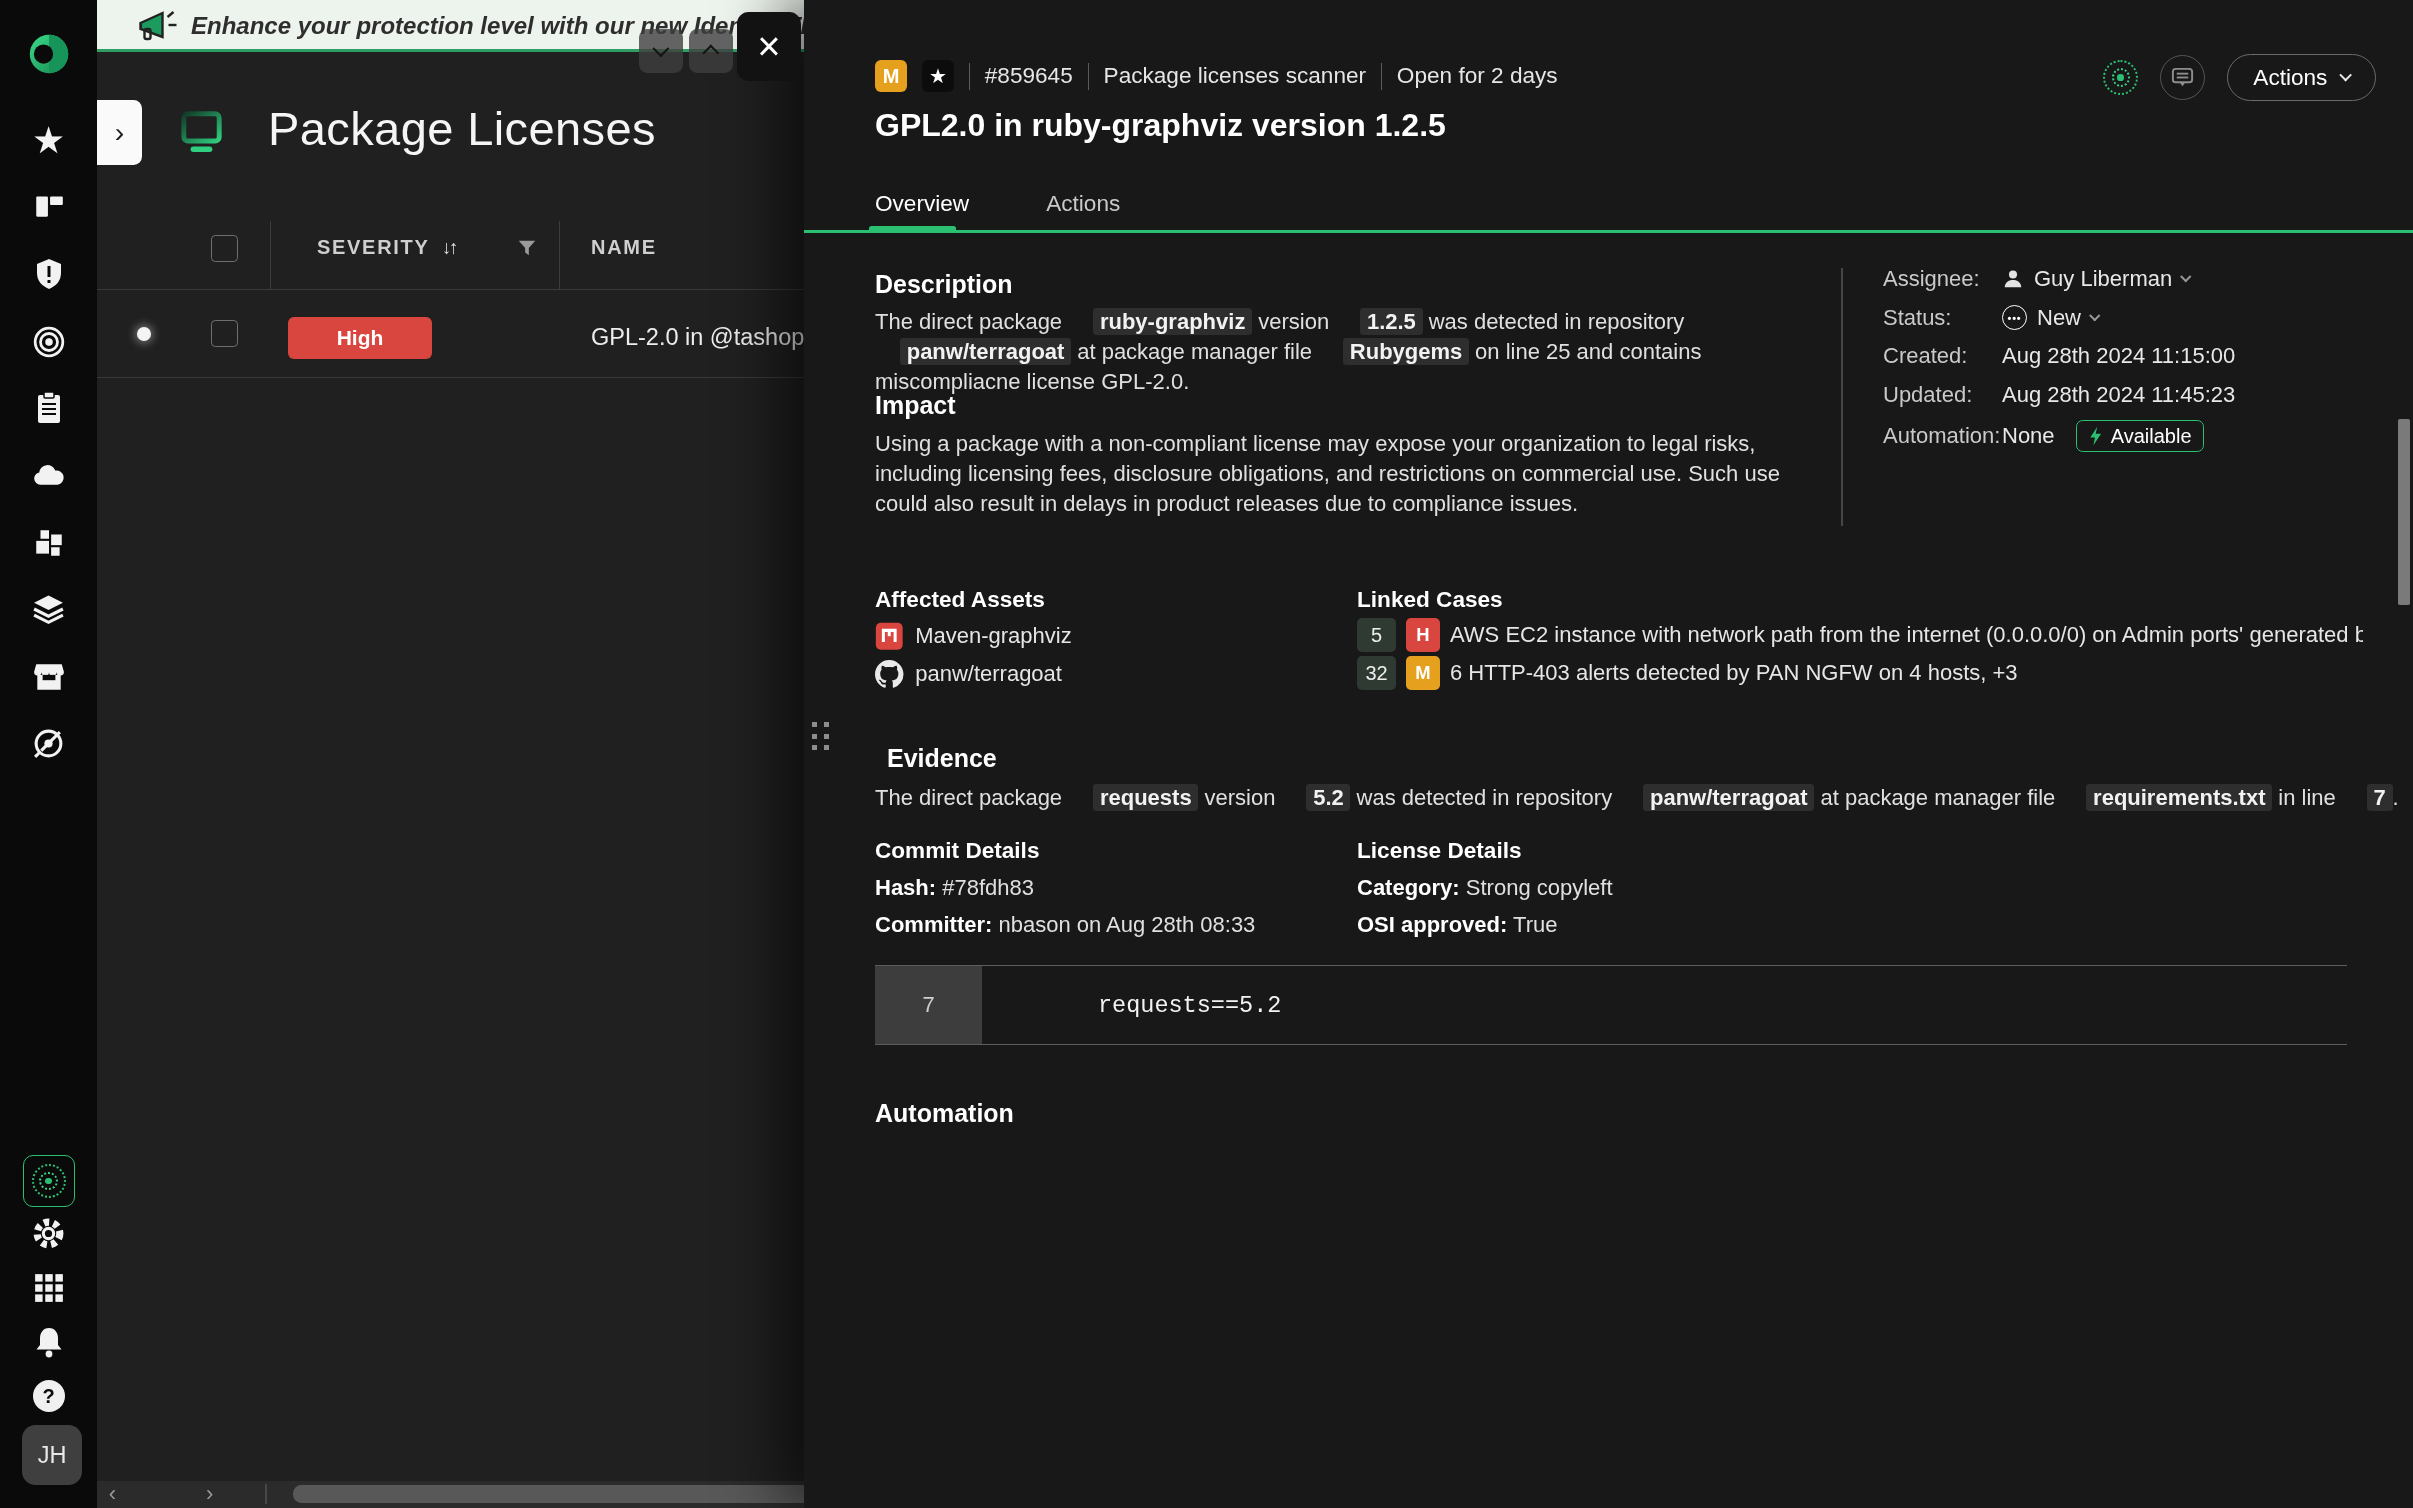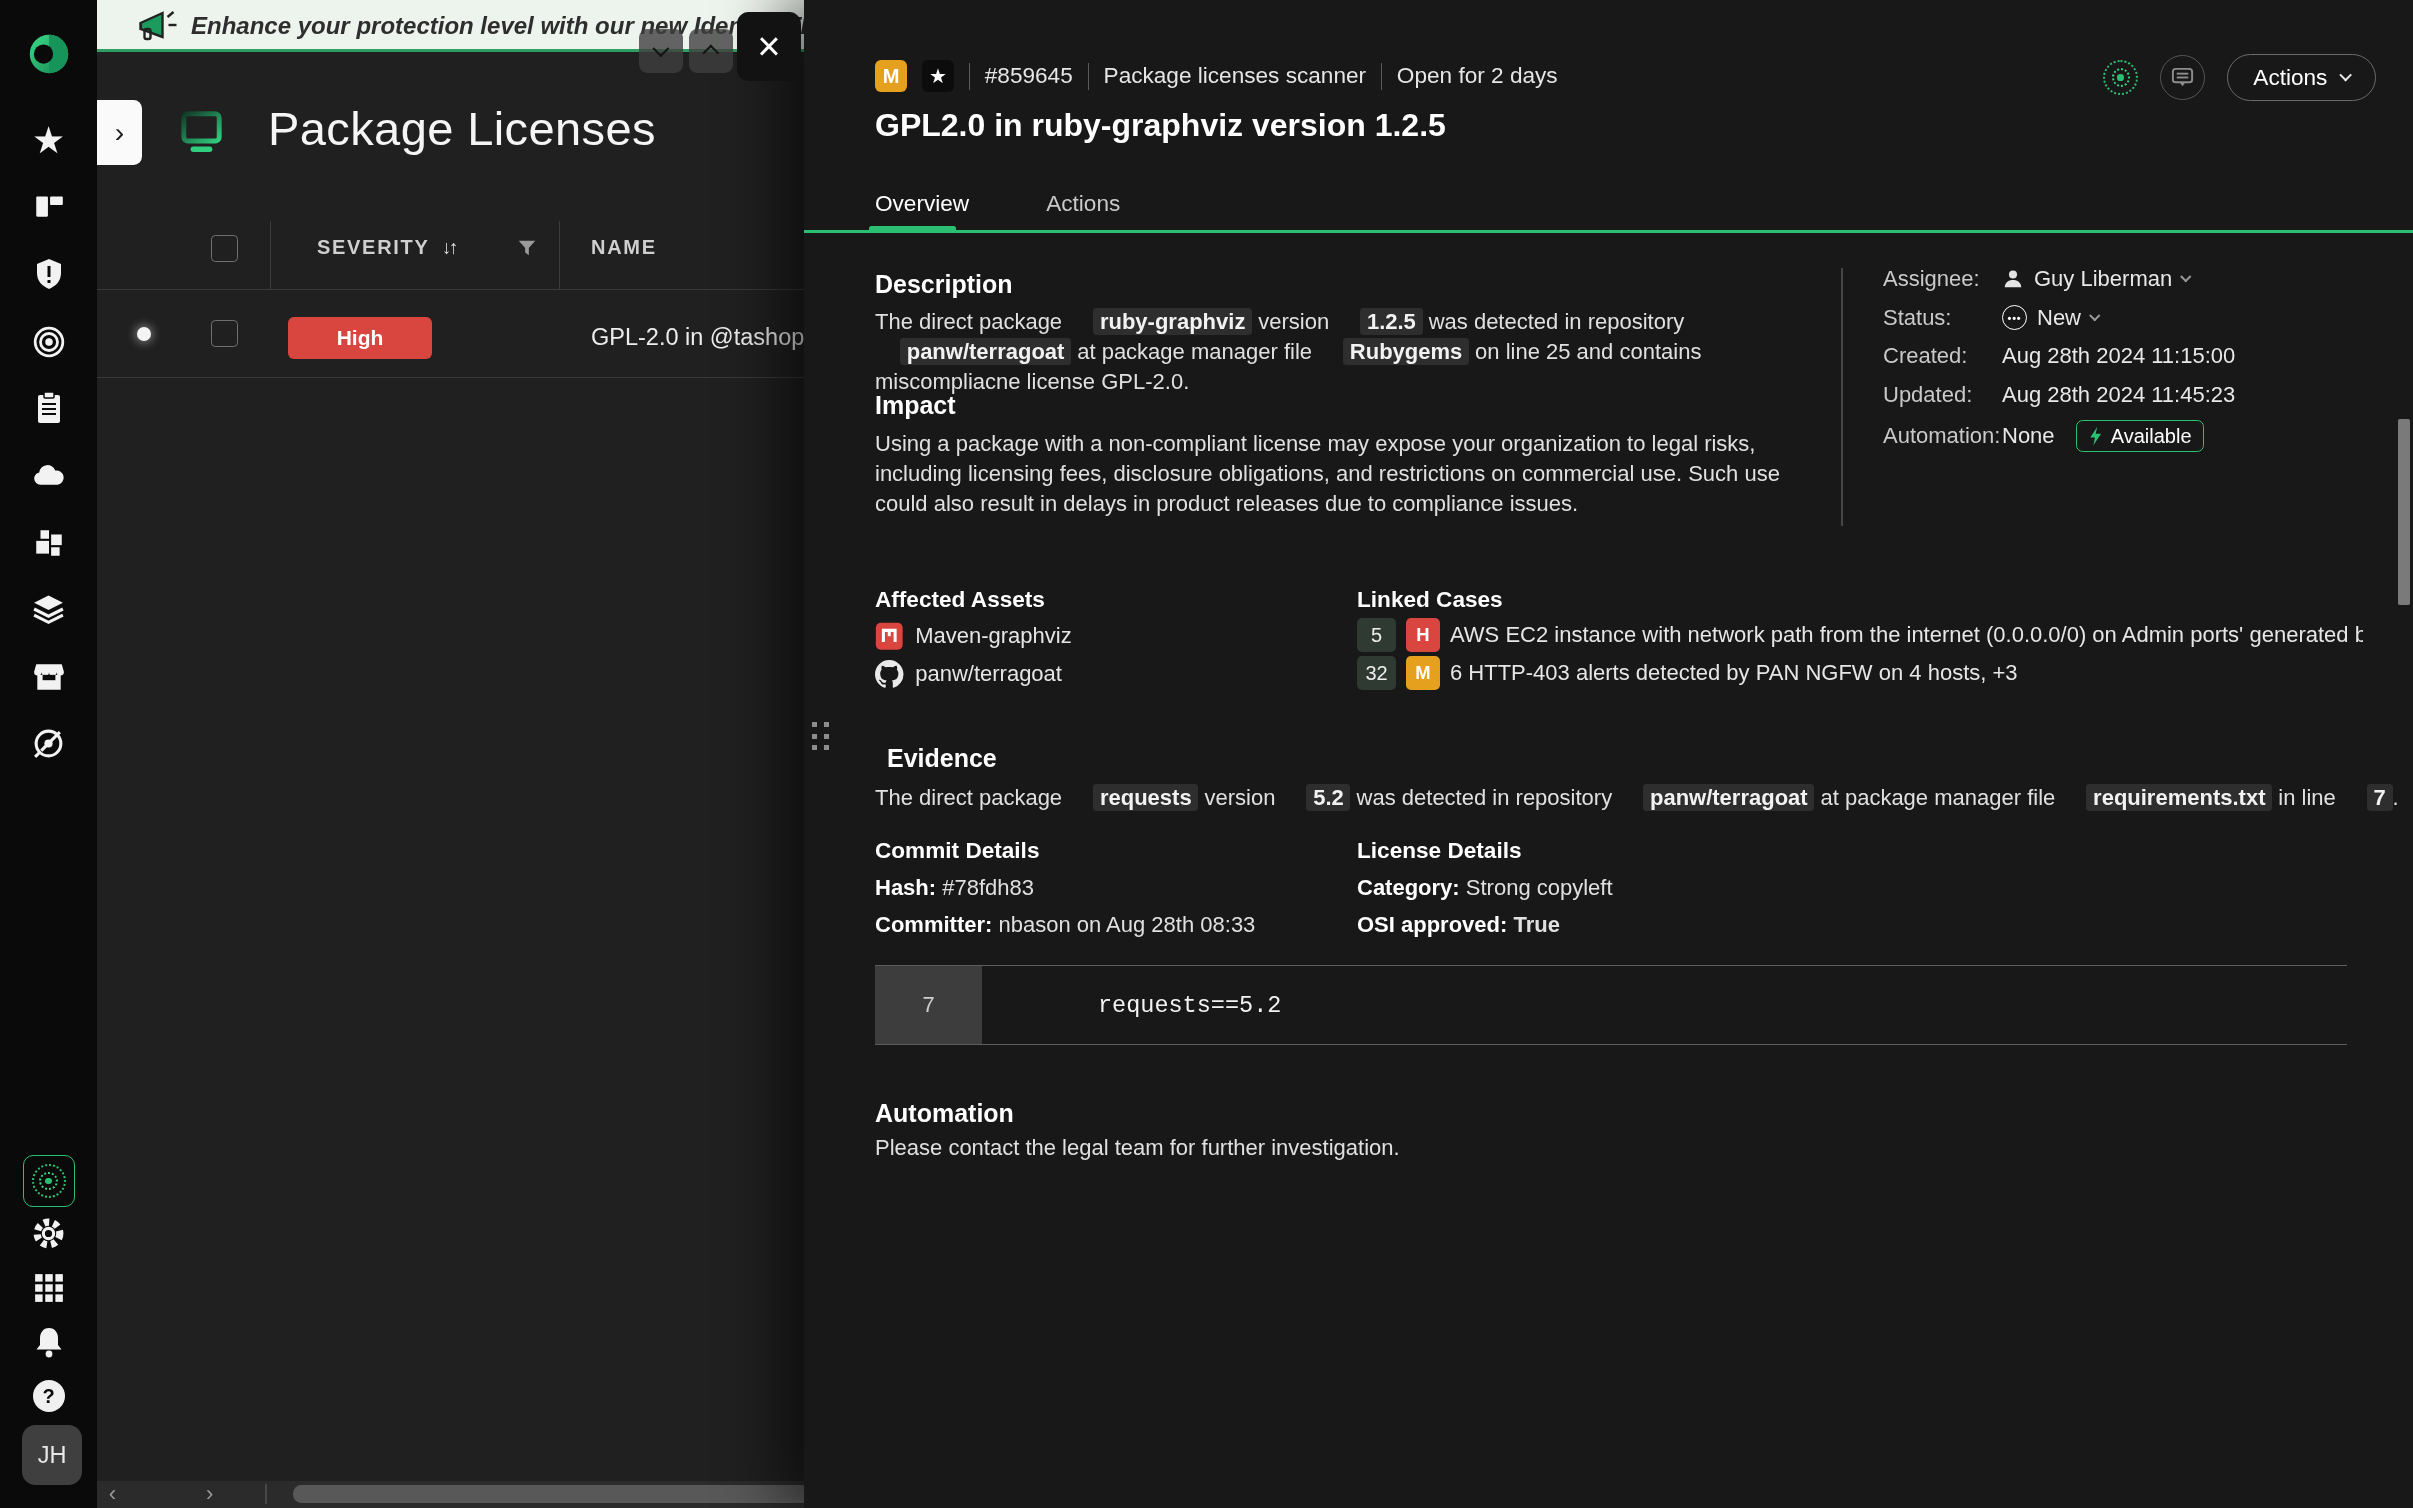--- a/index.html
+++ b/index.html
@@ -414,25 +414,24 @@
 
   <div class="section-h" style="left:71px;top:744px;margin-left:12px;">Evidence</div>
   <div class="para" style="left:71px;top:783px;width:1307px;white-space:nowrap;"><span>The direct package </span><span class="chip">requests</span><span> version </span><span class="chip">5.2</span><span> was detected in repository </span><span class="chip">panw/terragoat</span><span> at package manager file </span><span class="chip">requirements.txt</span><span> in line </span><span class="chip">7</span><span>.</span></div>
 
   <div class="sub-h" style="left:71px;top:838px;">Commit Details</div>
   <div class="kv" style="left:71px;top:875px;"><b>Hash:</b><span> #78fdh83</span></div>
   <div class="kv" style="left:71px;top:912px;"><b>Committer:</b><span> nbason on Aug 28th 08:33</span></div>
 
   <div class="sub-h" style="left:553px;top:838px;">License Details</div>
   <div class="kv" style="left:553px;top:875px;"><b>Category:</b><span> Strong copyleft</span></div>
-  <div class="kv" style="left:553px;top:912px;font-weight:bold;"><b>OSI approved:</b><span> True</span></div>
+  <div class="kv" style="left:553px;top:912px;"><b>OSI approved:</b><span> True</span></div>
 
   <div class="codeblock">
     <div class="code-gutter">7</div>
     <div class="code-line">requests==5.2</div>
   </div>
 
   <div class="section-h" style="left:71px;top:1099px;">Automation</div>
-  <div class="para" style="left:71px;top:1133px;width:1257px;">Please contact the legal team for further investigation.</div>
 
   <div class="v-thumb"></div>
 </div>
 
 
 </body></html>

